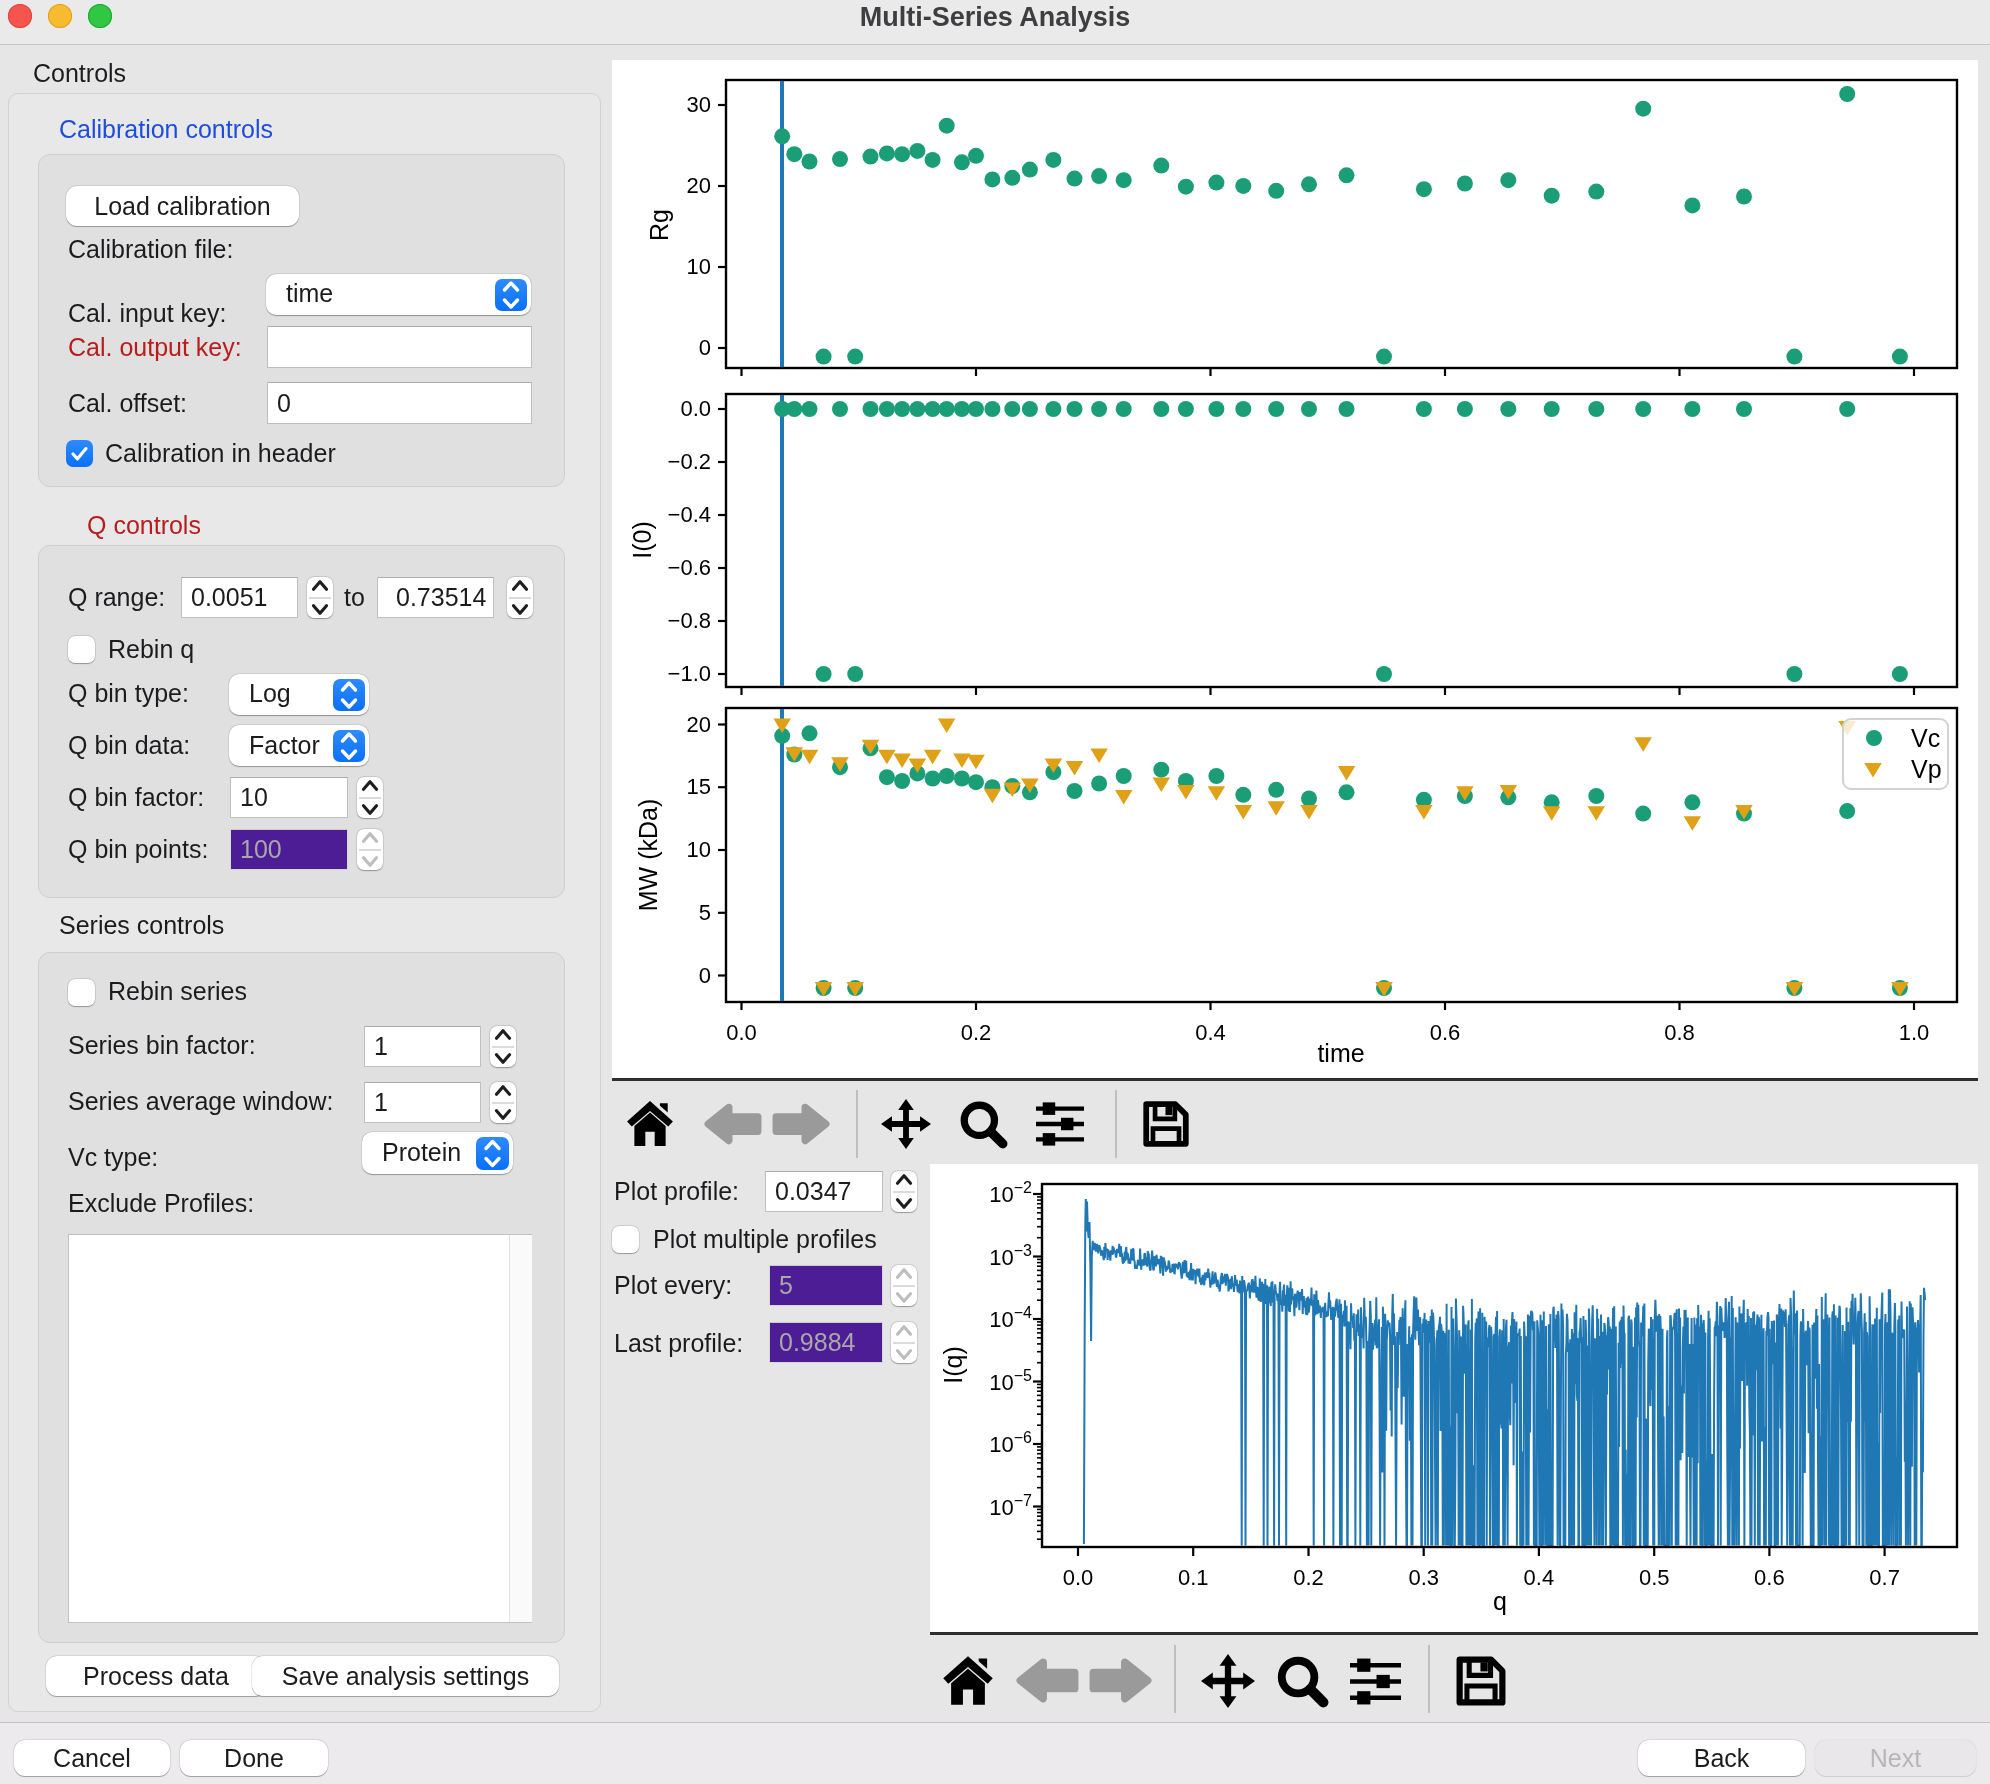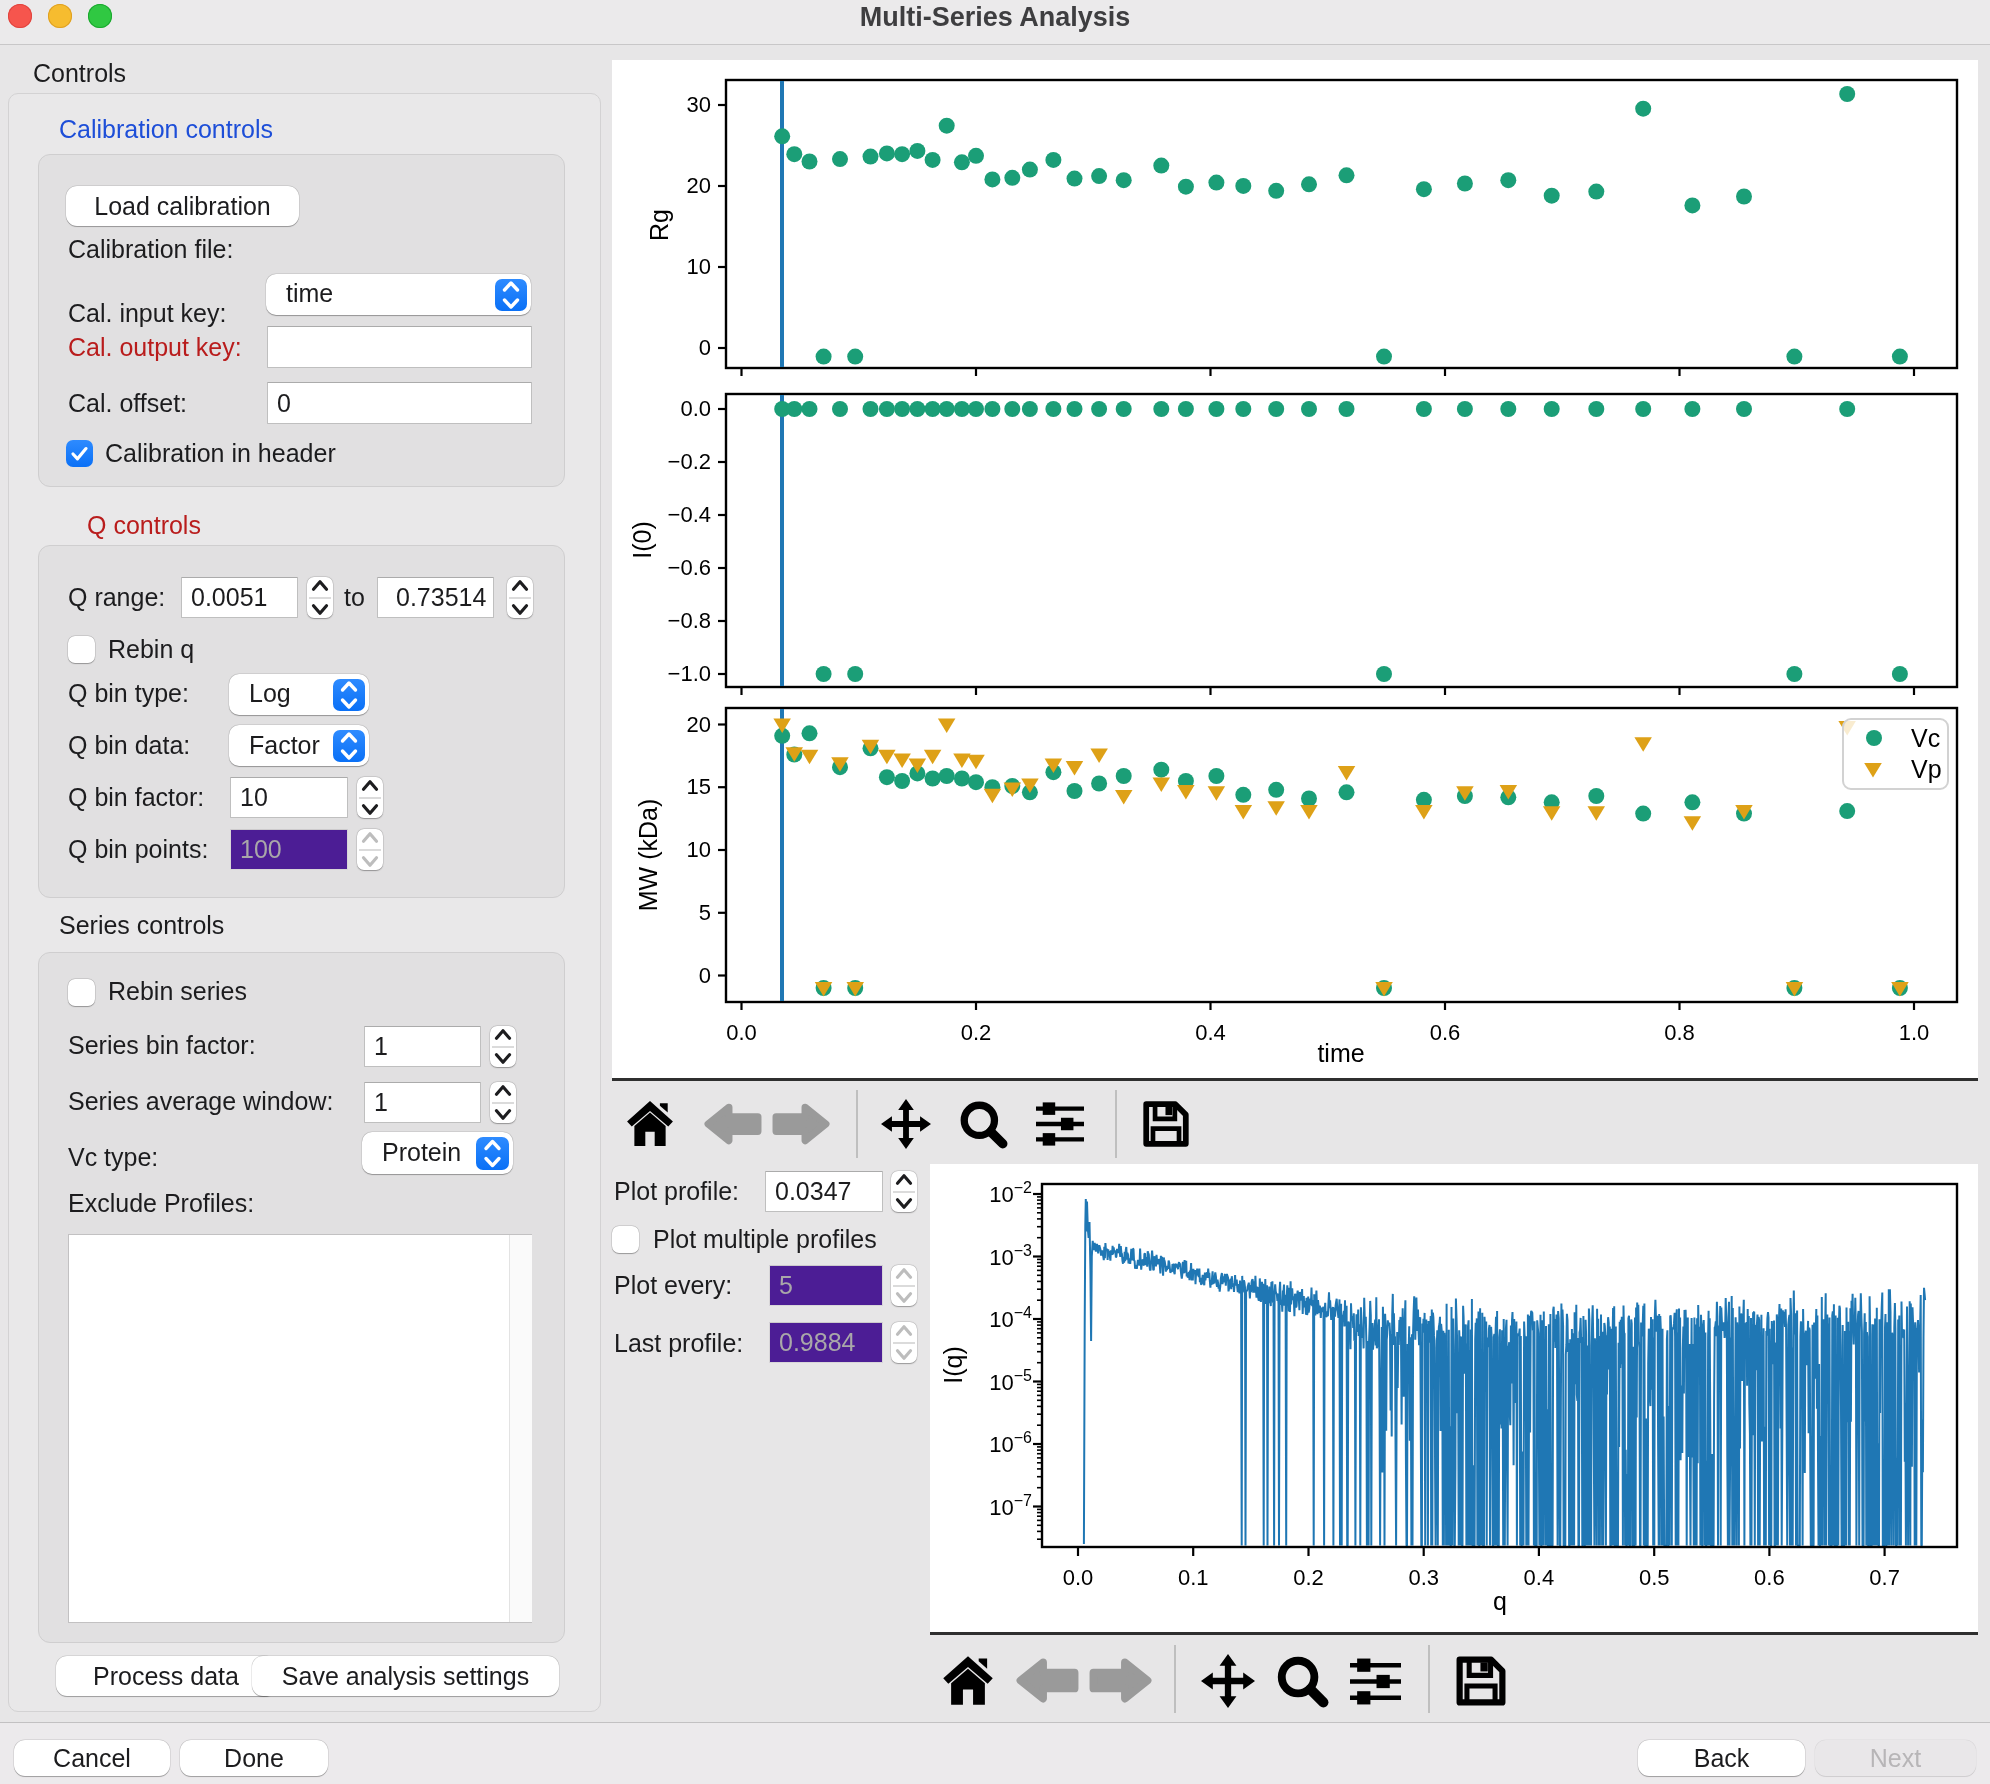--- a/index.html
+++ b/index.html
@@ -123,21 +123,21 @@
 <div class="dd" style="left:362px;top:1132px;width:151px;height:42px"></div>
 <div class="lbl" style="left:382px;top:1137px;font-size:25px;color:#1c1c1e">Protein</div>
 <div class="ddb" style="left:475.5px;top:1136.5px;width:33px;height:33px"></div>
 <svg class="abs" style="left:475.5px;top:1136.5px" width="33" height="33" viewBox="0 0 33 33">
 <path d="M10.0 11.5 L16.5 4.5 L23.0 11.5" fill="none" stroke="#fff" stroke-width="3.4" stroke-linecap="round" stroke-linejoin="round"></path>
 <path d="M10.0 21.5 L16.5 28.5 L23.0 21.5" fill="none" stroke="#fff" stroke-width="3.4" stroke-linecap="round" stroke-linejoin="round"></path>
 </svg>
 <div class="lbl" style="left:68px;top:1188px;font-size:25px;color:#1c1c1e;font-weight:400;">Exclude Profiles:</div>
 <div class="abs" style="left:68px;top:1234px;width:464px;height:389px;background:#fff;border:1px solid #c2c1c2;box-sizing:border-box"></div>
 <div class="abs" style="left:509px;top:1235px;width:22px;height:387px;background:#fafafa;border-left:1px solid #e3e3e3"></div>
-<div class="btn" style="left:56px;top:1656px;width:220px;height:40px;font-size:25px;border-radius:11px">Process data</div>
+<div class="btn" style="left:46px;top:1656px;width:220px;height:40px;font-size:25px;border-radius:11px">Process data</div>
 <div class="btn" style="left:252px;top:1656px;width:307px;height:40px;font-size:25px;border-radius:11px">Save analysis settings</div>
 <svg class="abs" style="left:612px;top:60px" width="1366" height="1020" viewBox="0 0 1366 1020" font-family="Liberation Sans, sans-serif">
 <rect x="0" y="0" width="1366" height="1020" fill="#ffffff"></rect>
 <rect x="114" y="20" width="1231" height="288" fill="none" stroke="#000" stroke-width="2.4"></rect>
 <line x1="129.5" y1="308" x2="129.5" y2="316" stroke="#000" stroke-width="2.2"></line>
 <line x1="364.0" y1="308" x2="364.0" y2="316" stroke="#000" stroke-width="2.2"></line>
 <line x1="598.5" y1="308" x2="598.5" y2="316" stroke="#000" stroke-width="2.2"></line>
 <line x1="833.0" y1="308" x2="833.0" y2="316" stroke="#000" stroke-width="2.2"></line>
 <line x1="1067.5" y1="308" x2="1067.5" y2="316" stroke="#000" stroke-width="2.2"></line>
 <line x1="1302.0" y1="308" x2="1302.0" y2="316" stroke="#000" stroke-width="2.2"></line>

